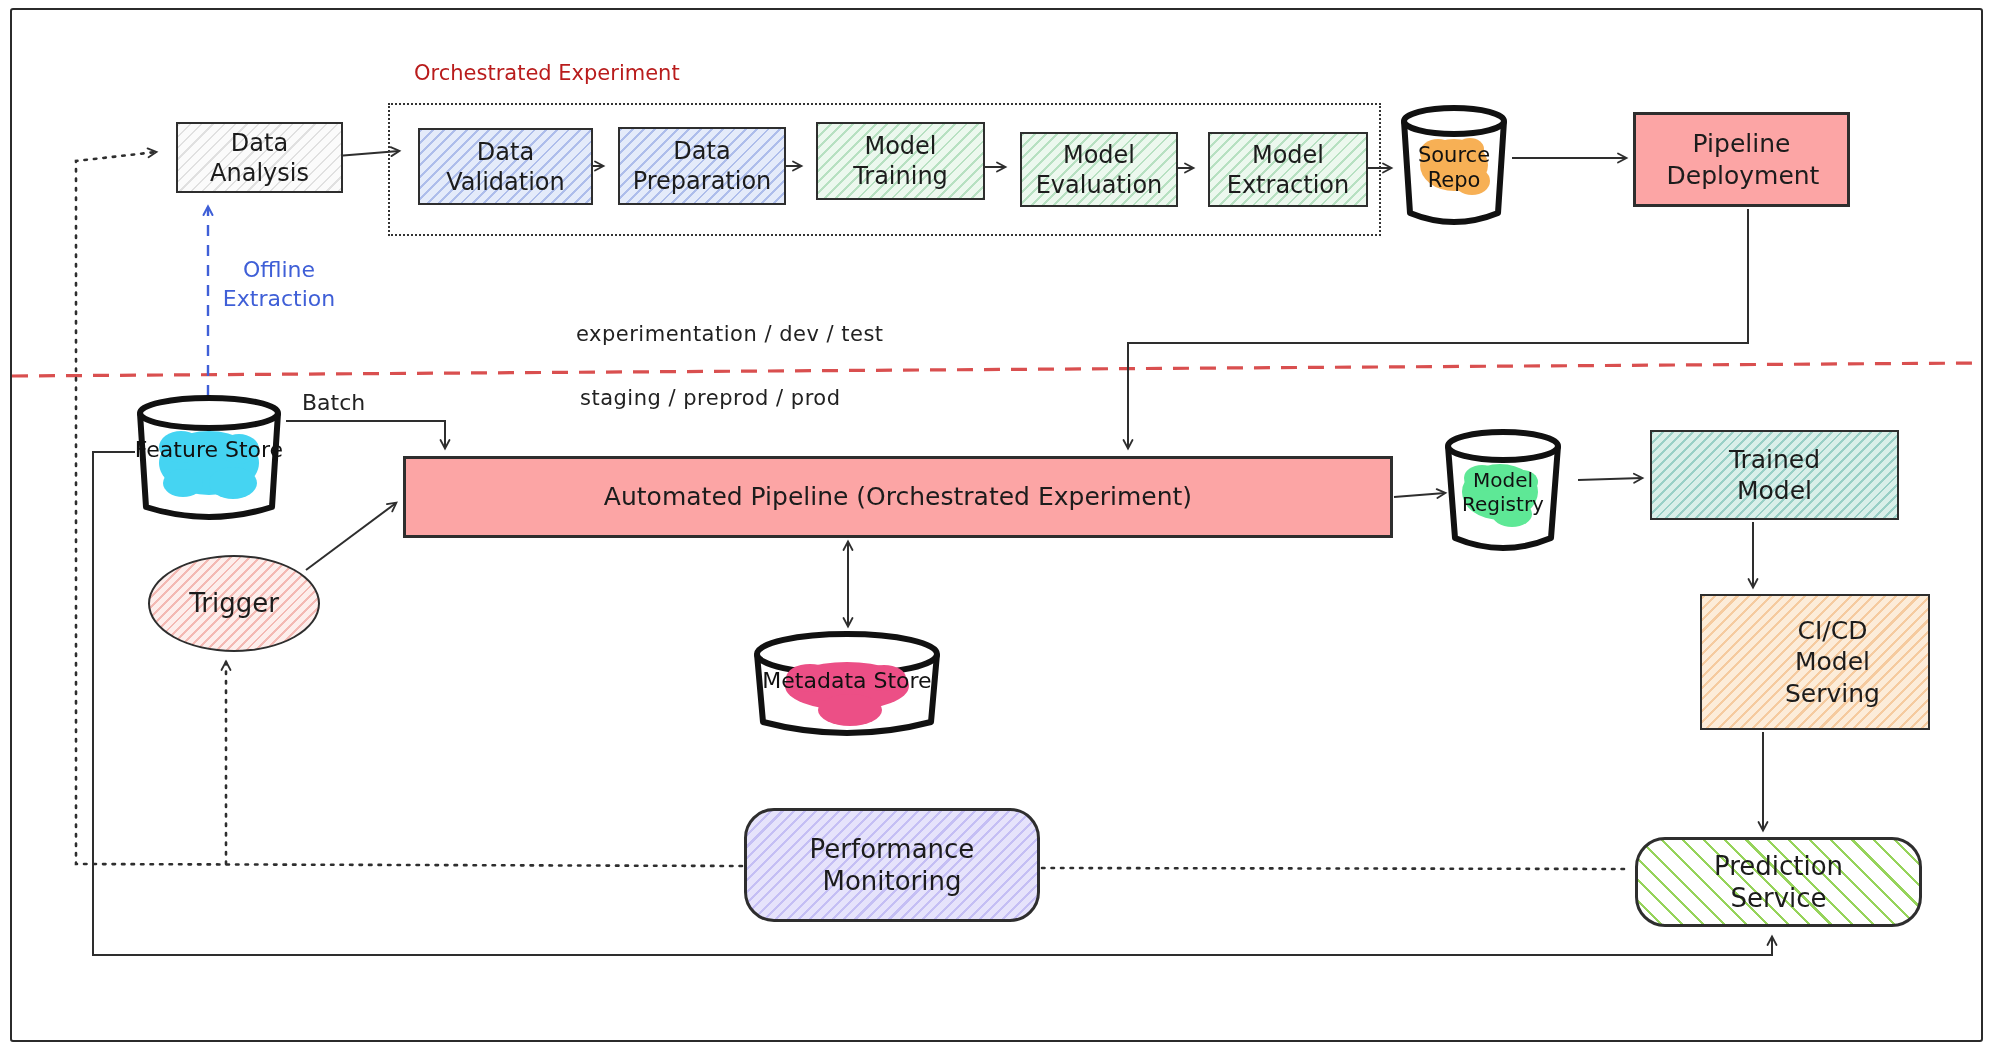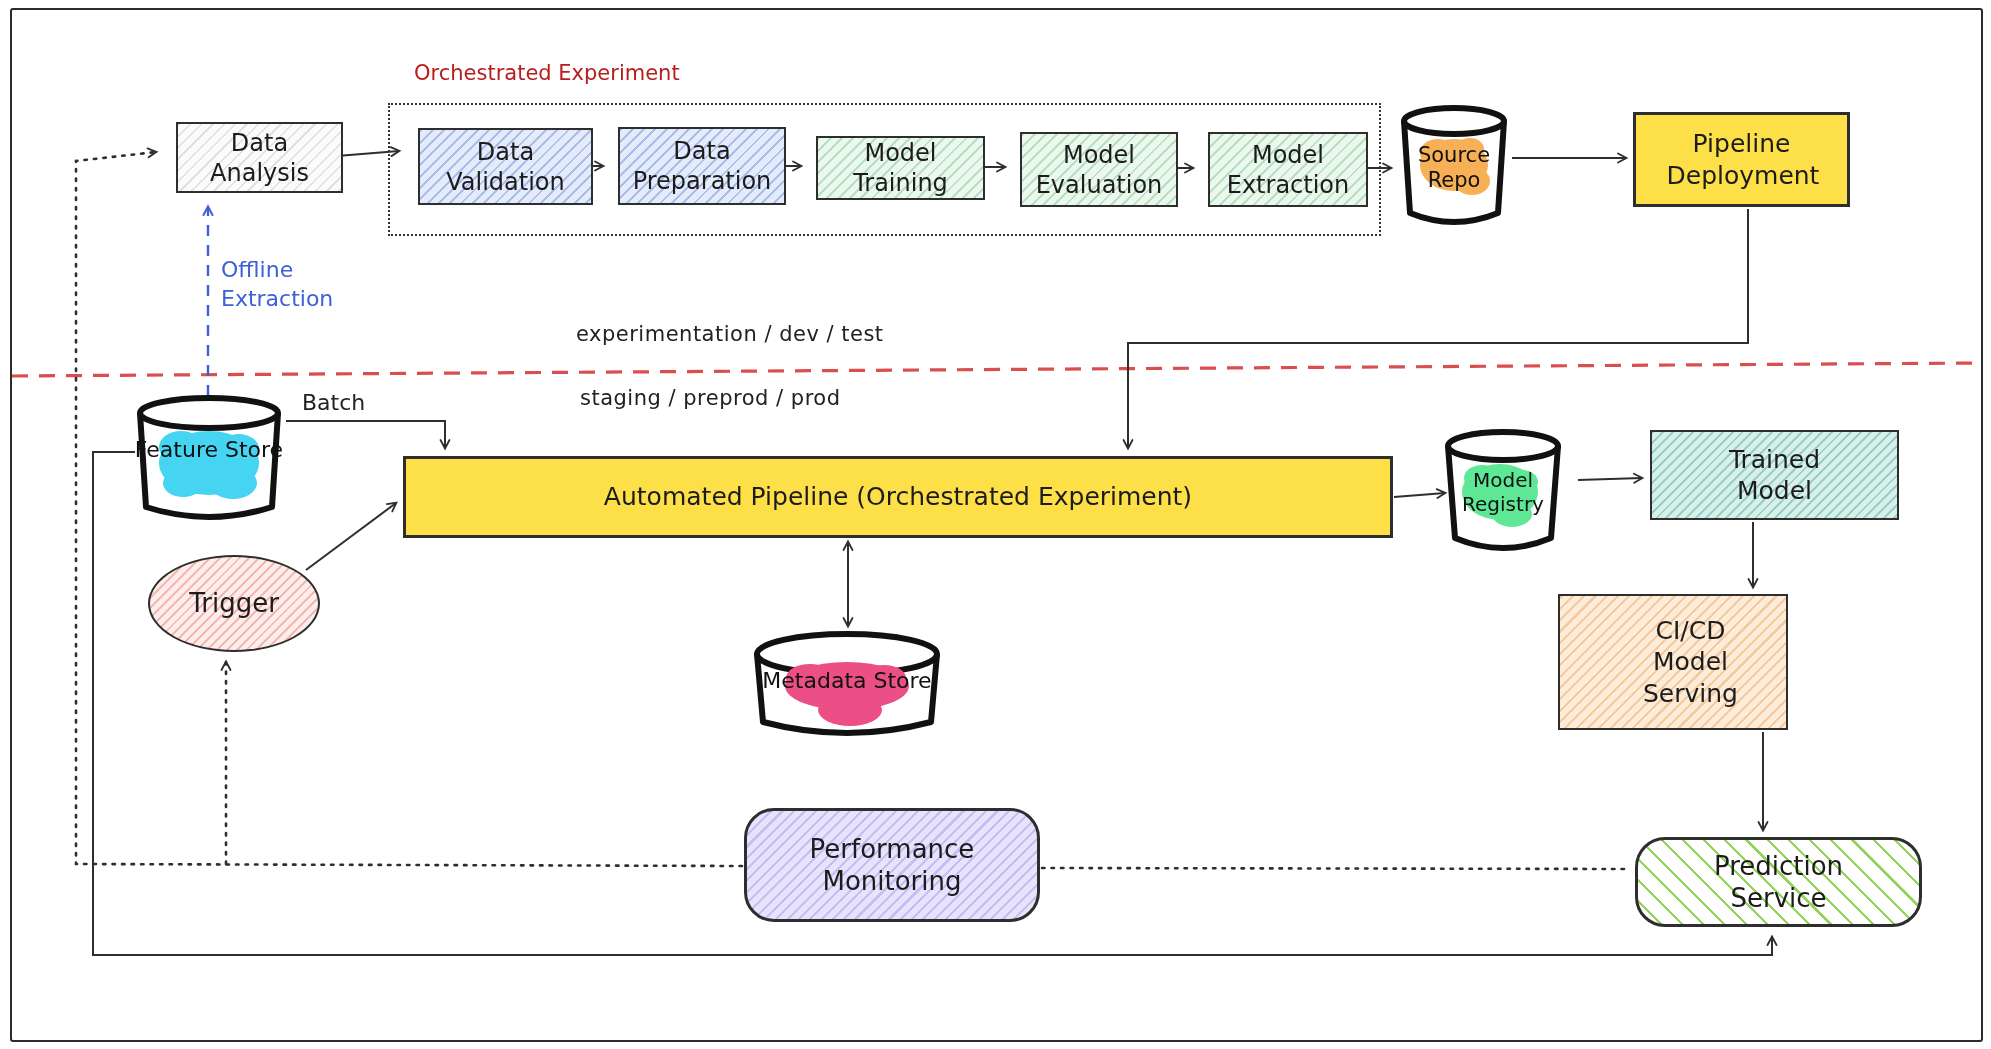--- a/index.html
+++ b/index.html
@@ -27,21 +27,21 @@
   .hatch-teal{background:
     repeating-linear-gradient(135deg, rgba(64,164,150,.42) 0 2px, transparent 2px 7px), #d9efe9;}
   .hatch-orange{background:
     repeating-linear-gradient(135deg, rgba(238,166,96,.48) 0 2.2px, transparent 2.2px 8px), #fcecd9;}
   .hatch-purple{background:
     repeating-linear-gradient(135deg, rgba(146,136,234,.40) 0 2.2px, transparent 2.2px 8px), #e6e3fb;}
   .hatch-greenline{background:
     repeating-linear-gradient(45deg, rgba(132,204,62,.85) 0 2.2px, transparent 2.2px 15px), #ffffff;}
   .hatch-red{background:
     repeating-linear-gradient(135deg, rgba(232,120,110,.45) 0 2px, transparent 2px 7px), #fdeeec;}
-  .plain{background:#fde047;}
+  .plain{background:#fca5a5;}
   .rounded{border-radius:30px;border-width:3px;}
   .ellipse{border-radius:50%;border-width:2.5px;}
   .cyl{position:absolute;}
   .cyl .lbl{
     position:absolute;left:0;right:0;text-align:center;line-height:1.2;
     font-size:21px;color:#111;
   }
   .floating{position:absolute;white-space:nowrap;}
   .f-title{font-size:21px;color:#b91c1c;}
   .f-env{font-size:21px;color:#222;letter-spacing:.5px;}
@@ -107,32 +107,32 @@
 
     <path d="M208,396 L208,207" stroke="#3f5fd7" stroke-width="2.4" fill="none" stroke-dasharray="11 9" marker-end="url(#arB)"></path>
   </svg>
 
   <div class="floating f-title" style="left:414px;top:61px;">Orchestrated Experiment</div>
   <div style="position:absolute;left:388px;top:103px;width:989px;height:129px;border:2.5px dotted #333;"></div>
 
   <div class="floating f-env" style="left:576px;top:322px;">experimentation / dev / test</div>
   <div class="floating f-env" style="left:580px;top:386px;">staging / preprod / prod</div>
   <div class="floating f-batch" style="left:302px;top:390px;">Batch</div>
-  <div class="floating f-blue" style="left:221px;top:256px;">Offline Extraction</div>
+  <div class="floating f-blue" style="left:214px;top:256px;text-align:center;">Offline Extraction</div>
 
   <div class="box hatch-gray fs24" style="left:168px;top:122px;width:167px;height:71px;">
     <span class="lbl" style="max-width:100px;">Data Analysis</span>
   </div>
   <div class="box hatch-blue fs24" style="left:410px;top:128px;width:175px;height:77px;">
     <span class="lbl" style="max-width:120px;">Data Validation</span>
   </div>
   <div class="box hatch-blue fs24" style="left:610px;top:127px;width:168px;height:78px;">
     <span class="lbl" style="max-width:140px;">Data Preparation</span>
   </div>
-  <div class="box hatch-green fs24" style="left:808px;top:136px;width:169px;height:64px;">
+  <div class="box hatch-green fs24" style="left:808px;top:122px;width:169px;height:78px;">
     <span class="lbl" style="max-width:110px;">Model Training</span>
   </div>
   <div class="box hatch-green fs24" style="left:1012px;top:132px;width:158px;height:75px;">
     <span class="lbl" style="max-width:128px;">Model Evaluation</span>
   </div>
   <div class="box hatch-green fs24" style="left:1200px;top:132px;width:160px;height:75px;">
     <span class="lbl" style="max-width:124px;">Model Extraction</span>
   </div>
   <div class="box plain fs25" style="left:1633px;top:112px;width:217px;height:95px;border-width:3px;">
     <span class="lbl" style="max-width:150px;">Pipeline Deployment</span>
@@ -200,21 +200,21 @@
         <ellipse cx="70" cy="88" rx="20" ry="13"></ellipse>
       </g>
     </svg>
     <span class="lbl" style="top:42px;font-size:20px;">Model Registry</span>
   </div>
 
   <div class="box hatch-teal fs25" style="left:1650px;top:430px;width:249px;height:90px;">
     <span class="lbl" style="max-width:110px;">Trained Model</span>
   </div>
 
-  <div class="box hatch-orange fs25" style="left:1558px;top:594px;width:230px;height:136px;padding-left:35px;">
+  <div class="box hatch-orange fs25" style="left:1700px;top:594px;width:230px;height:136px;padding-left:35px;">
     <span class="lbl" style="max-width:100px;">CI/CD Model Serving</span>
   </div>
 
   <div class="box hatch-purple rounded fs26" style="left:744px;top:808px;width:296px;height:114px;">
     <span class="lbl" style="max-width:170px;">Performance Monitoring</span>
   </div>
 
   <div class="box hatch-greenline rounded fs26" style="left:1635px;top:837px;width:287px;height:90px;">
     <span class="lbl" style="max-width:140px;">Prediction Service</span>
   </div>

